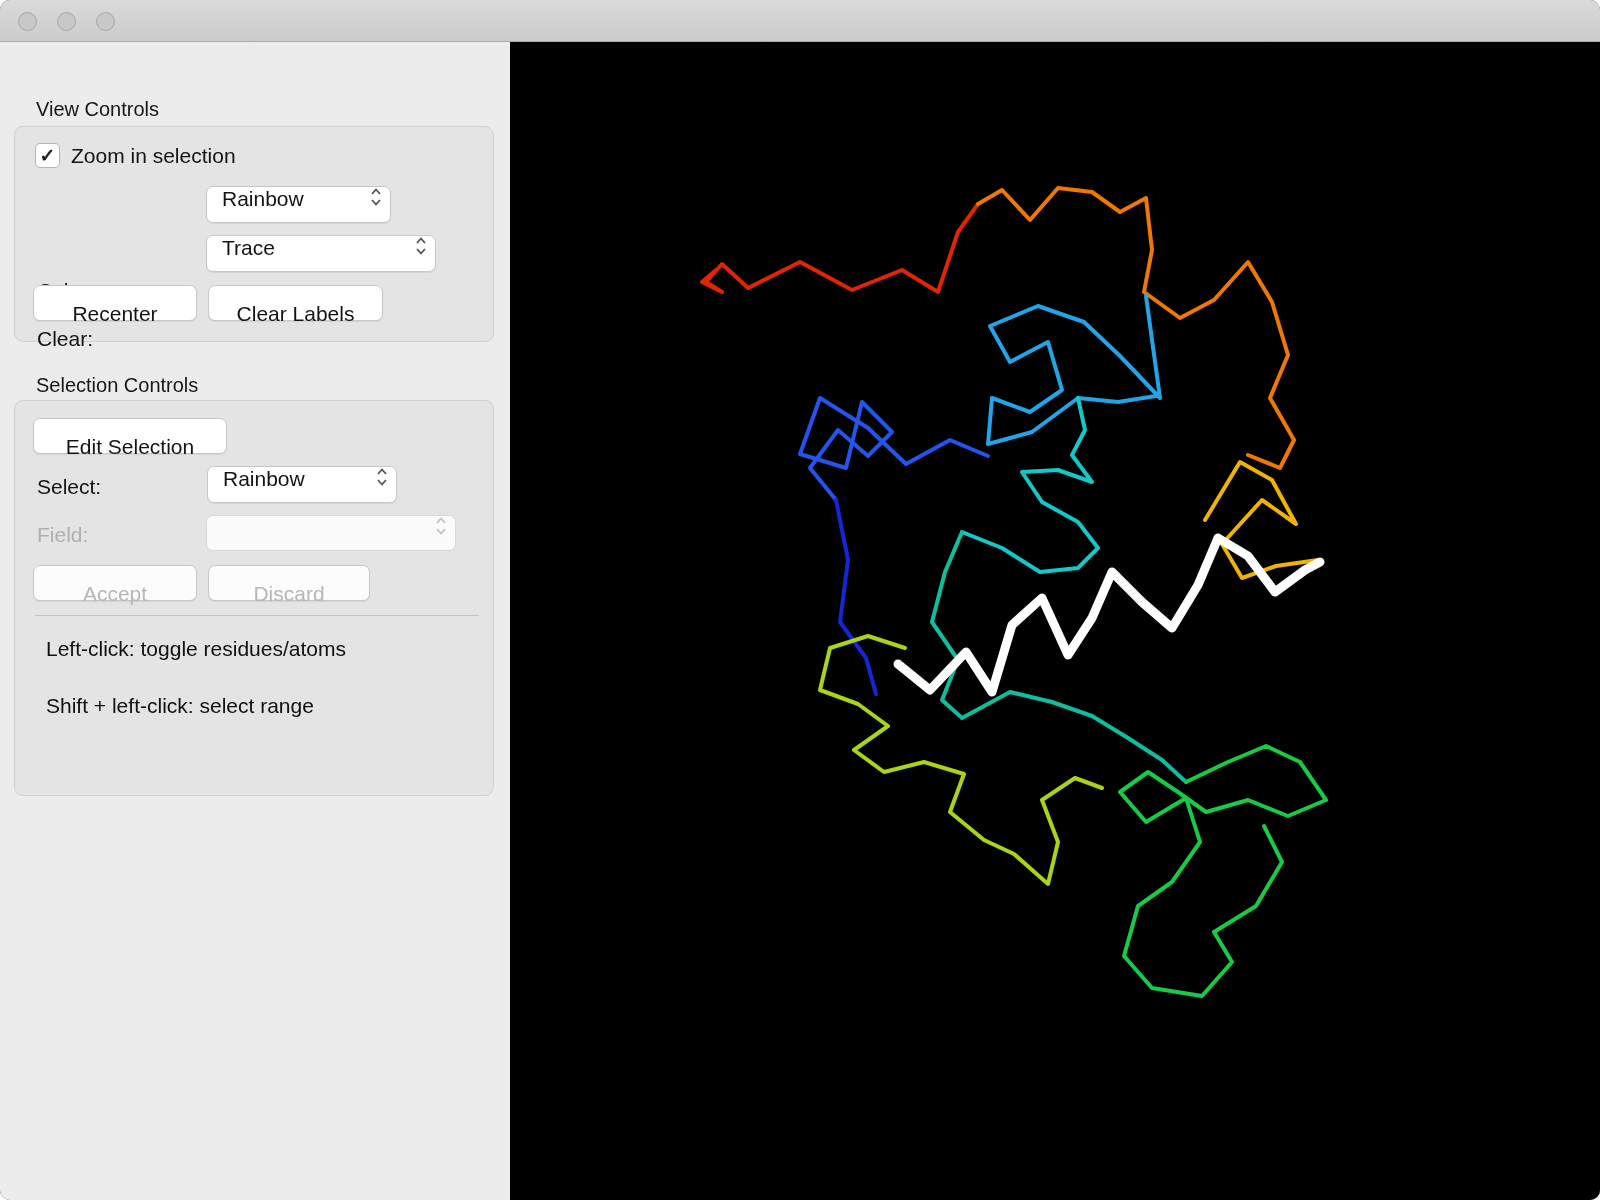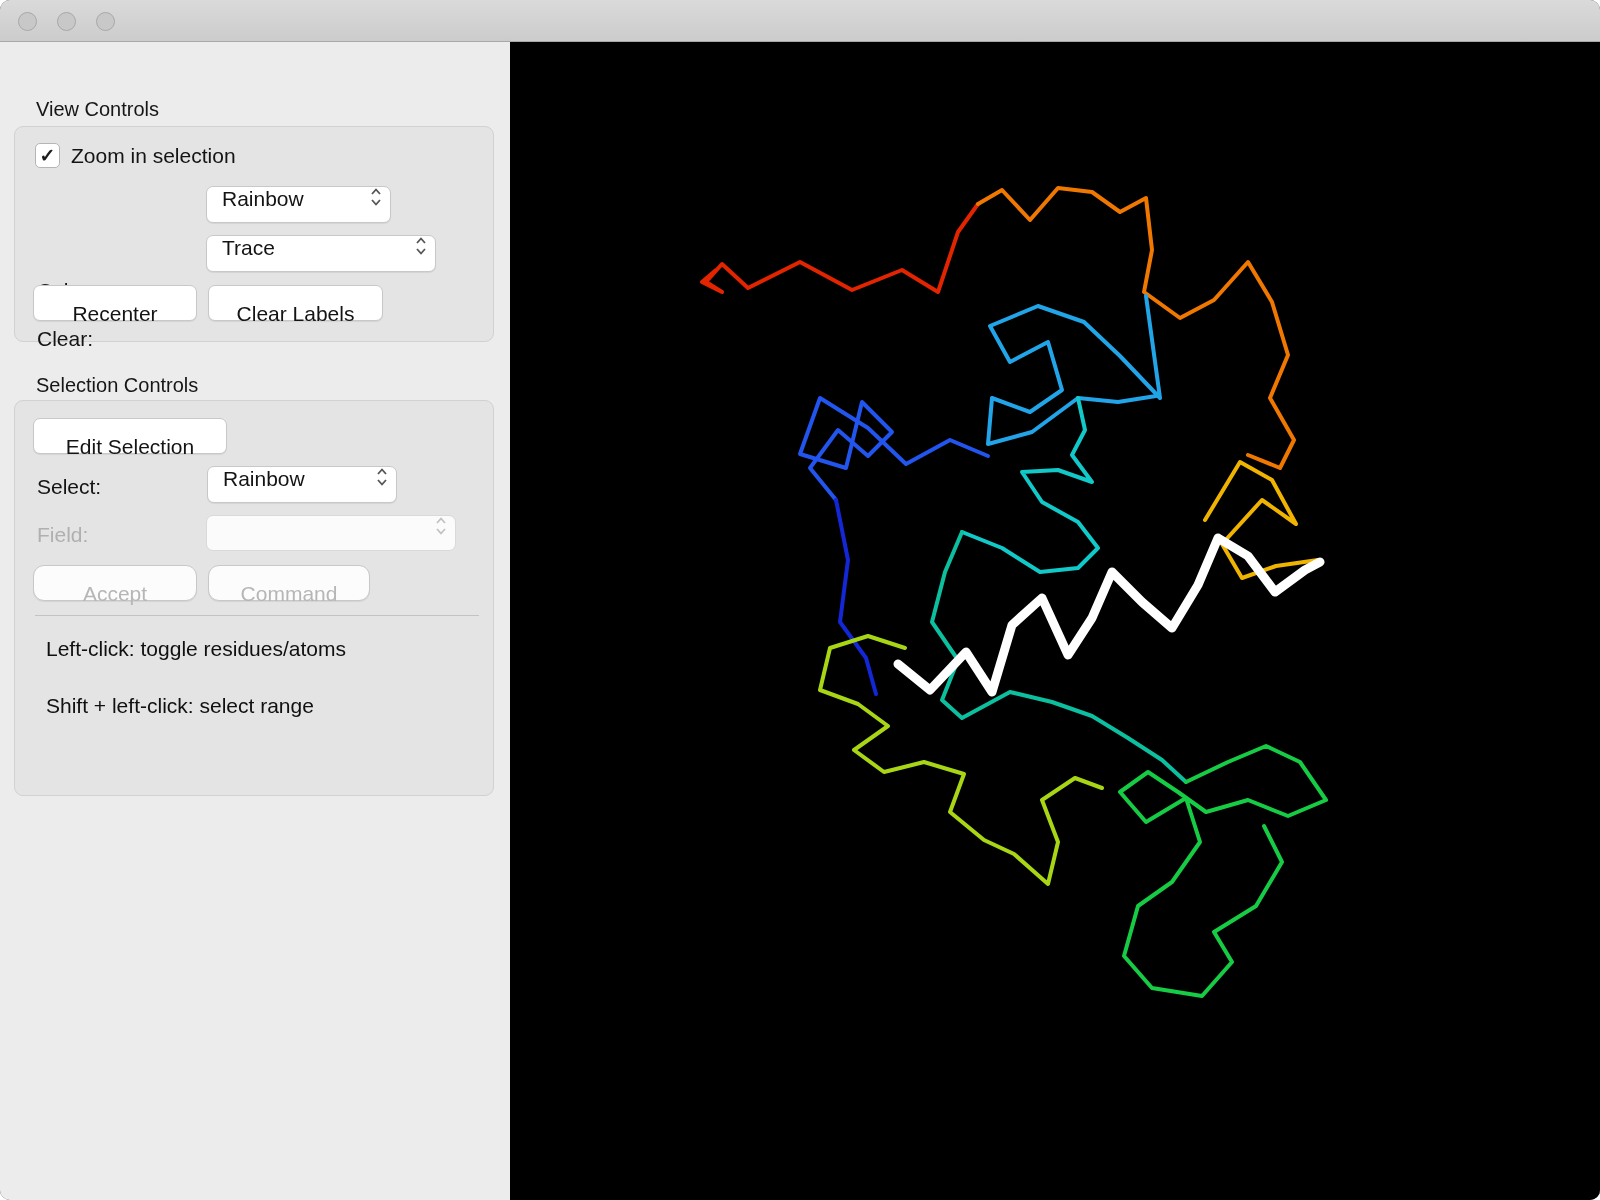--- a/index.html
+++ b/index.html
@@ -48,21 +48,21 @@
   .btn {
     position: absolute;
     background: #ffffff;
     border: 1px solid #c8c8c8;
     border-radius: 7px;
     font-family: "Liberation Sans", sans-serif;
     font-size: 21px; color: #141414;
     box-shadow: 0 1px 1px rgba(0,0,0,0.07);
     padding: 16px;
   }
-  .btn.disabled { color: #b6b6b6; background: #fcfcfc; border-radius: 11px; }
+  .btn.disabled { color: #b6b6b6; background: #fcfcfc; }
 
   .popup {
     position: absolute;
     background: #ffffff;
     border: 1px solid #c8c8c8;
     border-radius: 7px;
     box-shadow: 0 1px 1px rgba(0,0,0,0.07);
     display: flex; align-items: flex-start;
     padding: 0 8px 0 15px;
     font-size: 21px; color: #141414;
@@ -157,21 +157,21 @@
       <span class="field-label disabled" style="left:22px; top:122px">Field:</span>
       <div class="popup disabled" style="left:191px; top:114px; width:250px; height:36px">
         <span class="popup-value"></span>
         <svg class="chev" width="12" height="20" viewBox="0 0 12 20">
           <path d="M2 7 L6 2.5 L10 7" stroke-width="1.8" fill="none"></path>
           <path d="M2 13 L6 17.5 L10 13" stroke-width="1.8" fill="none"></path>
         </svg>
       </div>
 
       <button class="btn disabled" style="left:18px; top:164px; width:164px; height:36px">Accept</button>
-      <button class="btn disabled" style="left:193px; top:164px; width:162px; height:36px">Command</button>
+      <button class="btn disabled" style="left:193px; top:164px; width:162px; height:36px">Discard</button>
 
       <div class="divider" style="left:20px; top:214px; width:444px"></div>
 
       <div class="help-line" style="top:236px">Left-click: toggle residues/atoms</div>
       <div class="help-line" style="top:293px">Shift + left-click: select range</div>
     </div>
   </div>
 
   <div class="viewer">
     <svg viewBox="510 42 1090 1158" preserveAspectRatio="xMidYMid meet">

